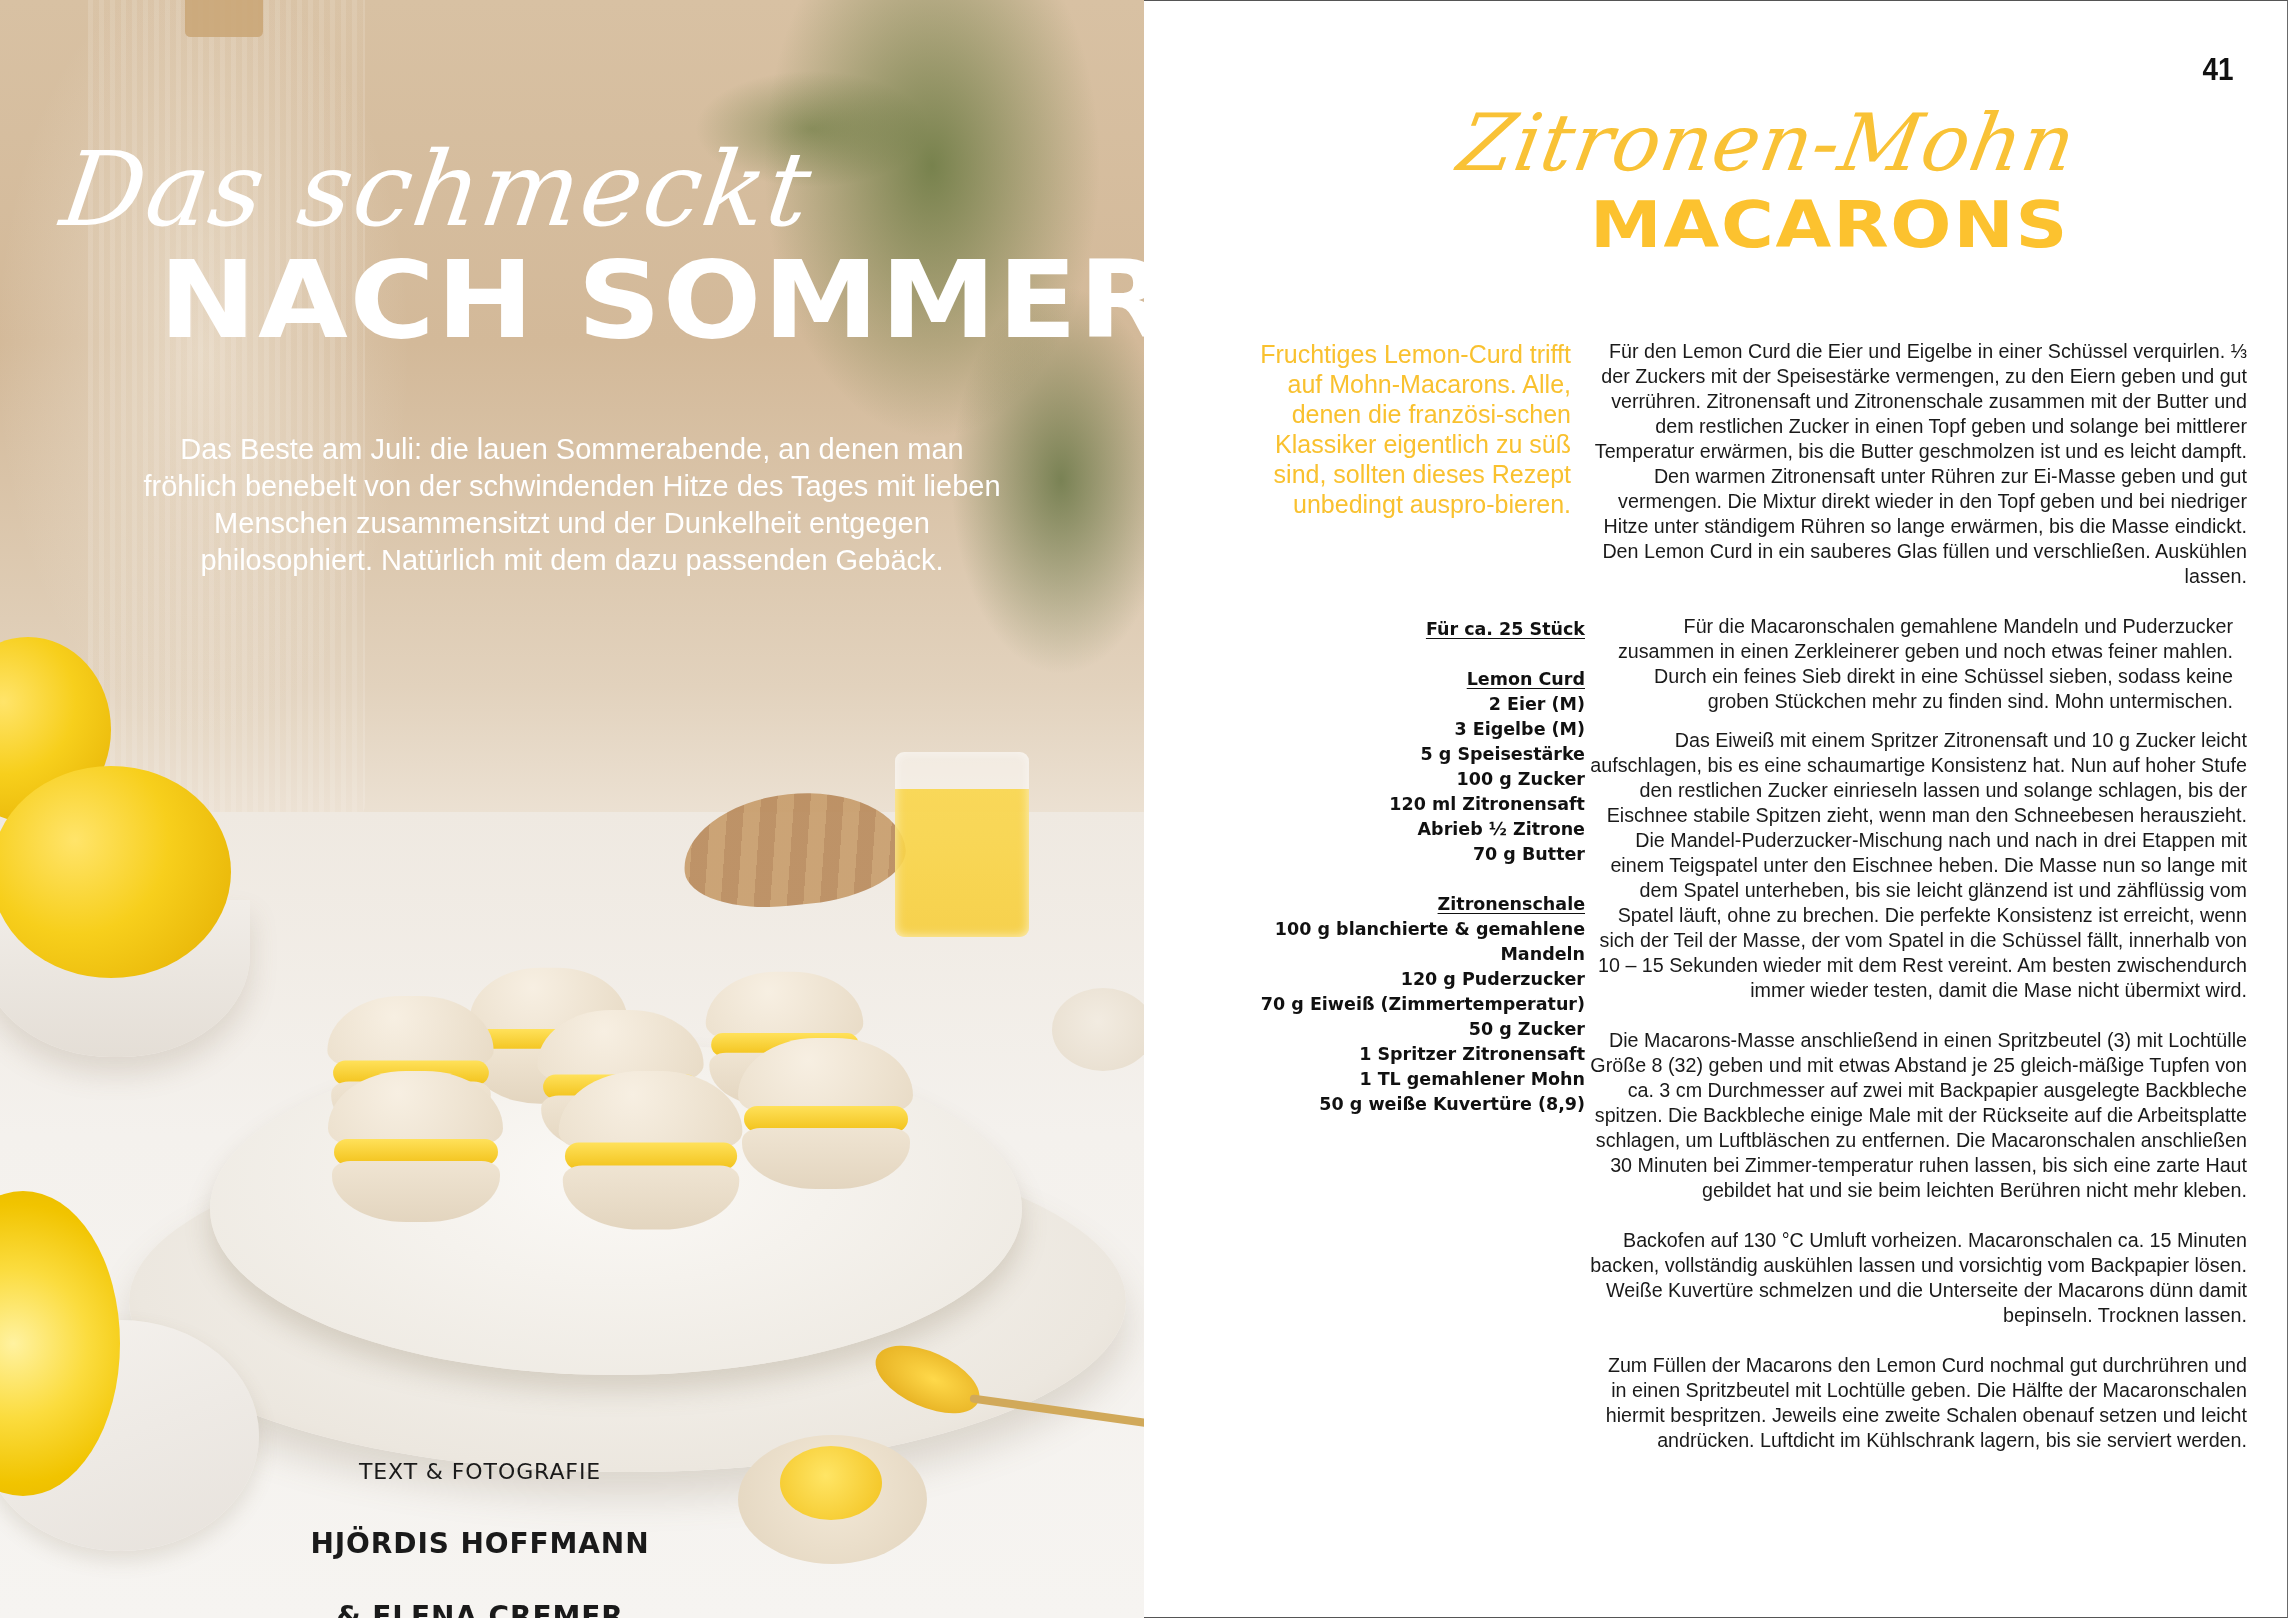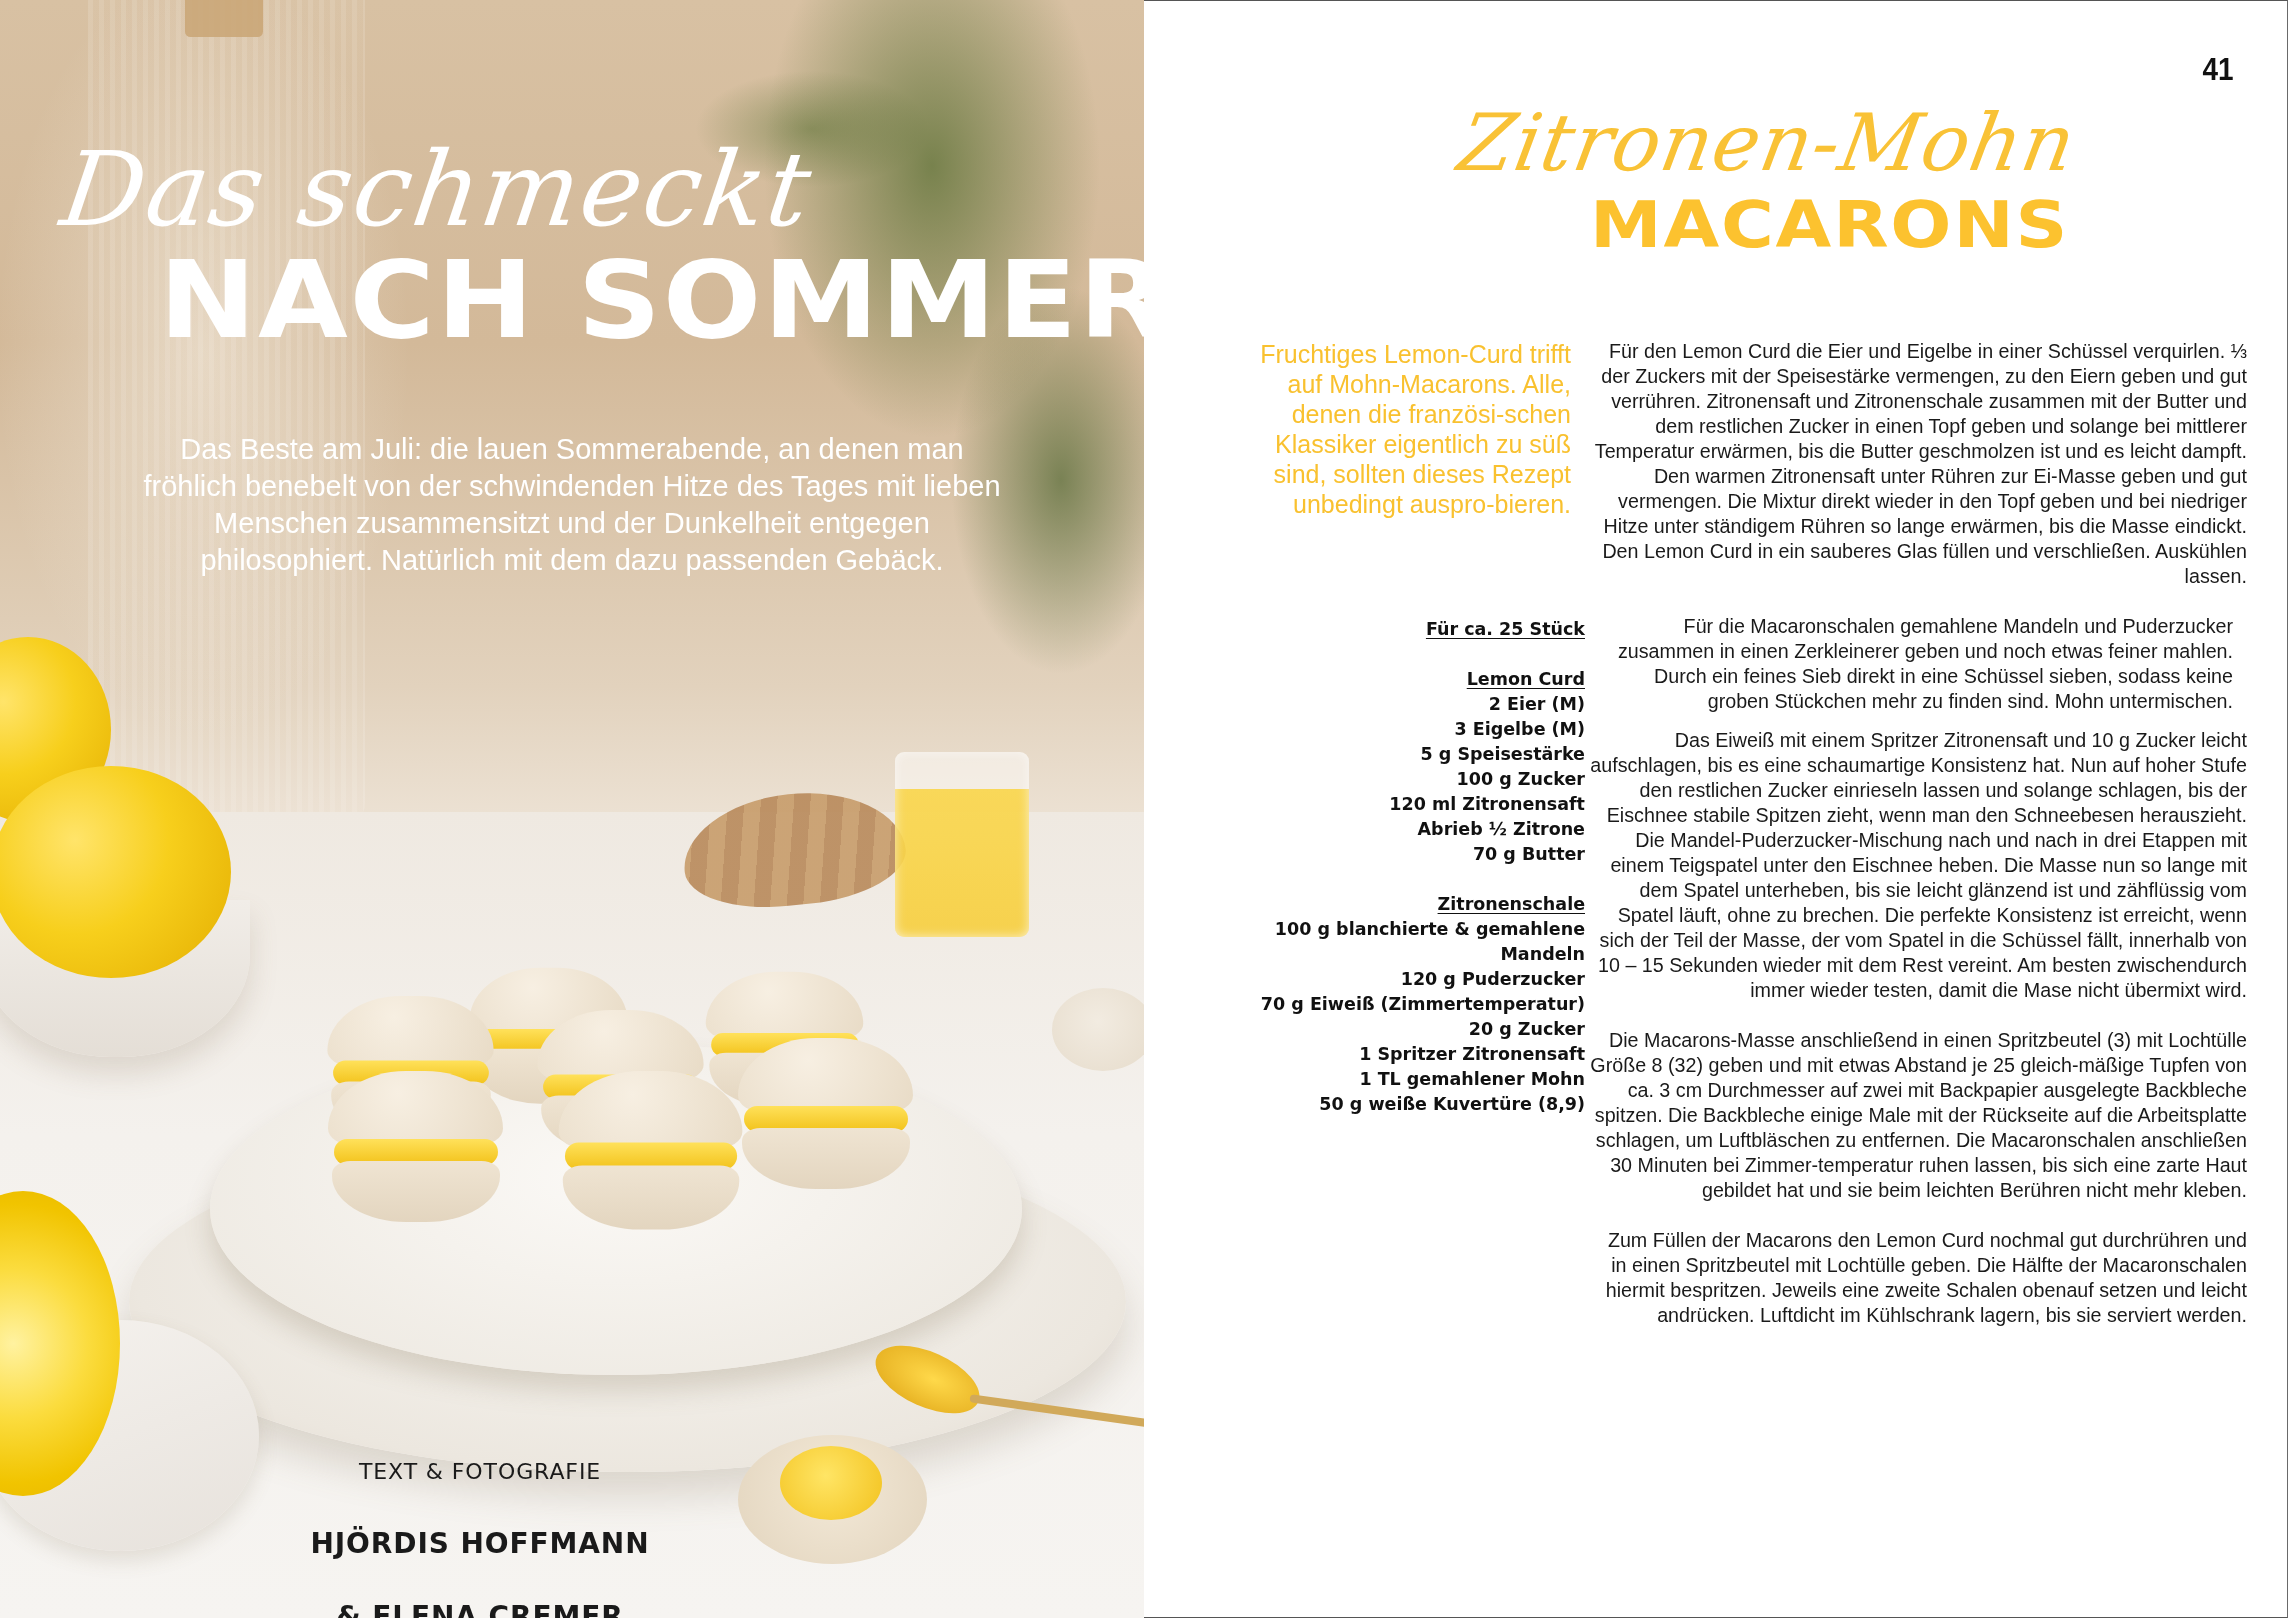--- a/index.html
+++ b/index.html
@@ -169,27 +169,28 @@
     <div>5 g Speisestärke</div>
     <div>100 g Zucker</div>
     <div>120 ml Zitronensaft</div>
     <div>Abrieb ½ Zitrone</div>
     <div>70 g Butter</div>
     <div class="gap"></div>
     <div class="heading">Zitronenschale</div>
     <div>100 g blanchierte &amp; gemahlene Mandeln</div>
     <div>120 g Puderzucker</div>
     <div>70 g Eiweiß (Zimmertemperatur)</div>
-    <div>20 g Zucker</div>
+    <div>50 g Zucker</div>
     <div>1 Spritzer Zitronensaft</div>
     <div>1 TL gemahlener Mohn</div>
     <div>50 g weiße Kuvertüre (8,9)</div>
   </div>
 
   <div class="body-text">
     <p>Für den Lemon Curd die Eier und Eigelbe in einer Schüssel verquirlen. ⅓ der Zuckers mit der Speisestärke vermengen, zu den Eiern geben und gut verrühren. Zitronensaft und Zitronenschale zusammen mit der Butter und dem restlichen Zucker in einen Topf geben und solange bei mittlerer Temperatur erwärmen, bis die Butter geschmolzen ist und es leicht dampft. Den warmen Zitronensaft unter Rühren zur Ei-Masse geben und gut vermengen. Die Mixtur direkt wieder in den Topf geben und bei niedriger Hitze unter ständigem Rühren so lange erwärmen, bis die Masse eindickt. Den Lemon Curd in ein sauberes Glas füllen und verschließen. Auskühlen lassen.</p>
     <p class="tight">Für die Macaronschalen gemahlene Mandeln und Puderzucker zusammen in einen Zerkleinerer geben und noch etwas feiner mahlen. Durch ein feines Sieb direkt in eine Schüssel sieben, sodass keine groben Stückchen mehr zu finden sind. Mohn untermischen.</p>
     <p>Das Eiweiß mit einem Spritzer Zitronensaft und 10 g Zucker leicht aufschlagen, bis es eine schaumartige Konsistenz hat. Nun auf hoher Stufe den restlichen Zucker einrieseln lassen und solange schlagen, bis der Eischnee stabile Spitzen zieht, wenn man den Schneebesen herauszieht. Die Mandel-Puderzucker-Mischung nach und nach in drei Etappen mit einem Teigspatel unter den Eischnee heben. Die Masse nun so lange mit dem Spatel unterheben, bis sie leicht glänzend ist und zähflüssig vom Spatel läuft, ohne zu brechen. Die perfekte Konsistenz ist erreicht, wenn sich der Teil der Masse, der vom Spatel in die Schüssel fällt, innerhalb von 10 – 15 Sekunden wieder mit dem Rest vereint. Am besten zwischendurch immer wieder testen, damit die Mase nicht übermixt wird.</p>
     <p>Die Macarons-Masse anschließend in einen Spritzbeutel (3) mit Lochtülle Größe 8 (32) geben und mit etwas Abstand je 25 gleich-mäßige Tupfen von ca. 3 cm Durchmesser auf zwei mit Backpapier ausgelegte Backbleche spitzen. Die Backbleche einige Male mit der Rückseite auf die Arbeitsplatte schlagen, um Luftbläschen zu entfernen. Die Macaronschalen anschließen 30 Minuten bei Zimmer-temperatur ruhen lassen, bis sich eine zarte Haut gebildet hat und sie beim leichten Berühren nicht mehr kleben.</p>
+    <p>Backofen auf 130 °C Umluft vorheizen. Macaronschalen ca. 15 Minuten backen, vollständig auskühlen lassen und vorsichtig vom Backpapier lösen. Weiße Kuvertüre schmelzen und die Unterseite der Macarons dünn damit bepinseln. Trocknen lassen.</p>
     <p>Zum Füllen der Macarons den Lemon Curd nochmal gut durchrühren und in einen Spritzbeutel mit Lochtülle geben. Die Hälfte der Macaronschalen hiermit bespritzen. Jeweils eine zweite Schalen obenauf setzen und leicht andrücken. Luftdicht im Kühlschrank lagern, bis sie serviert werden.</p>
   </div>
 </div>
 
 
 </body></html>

